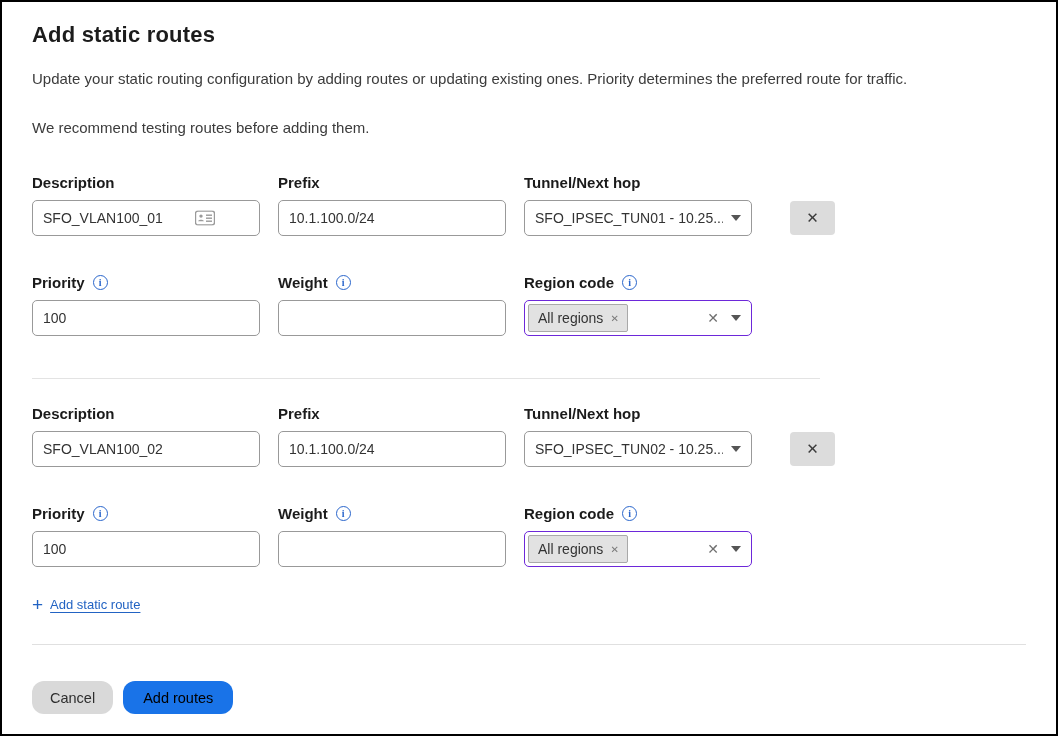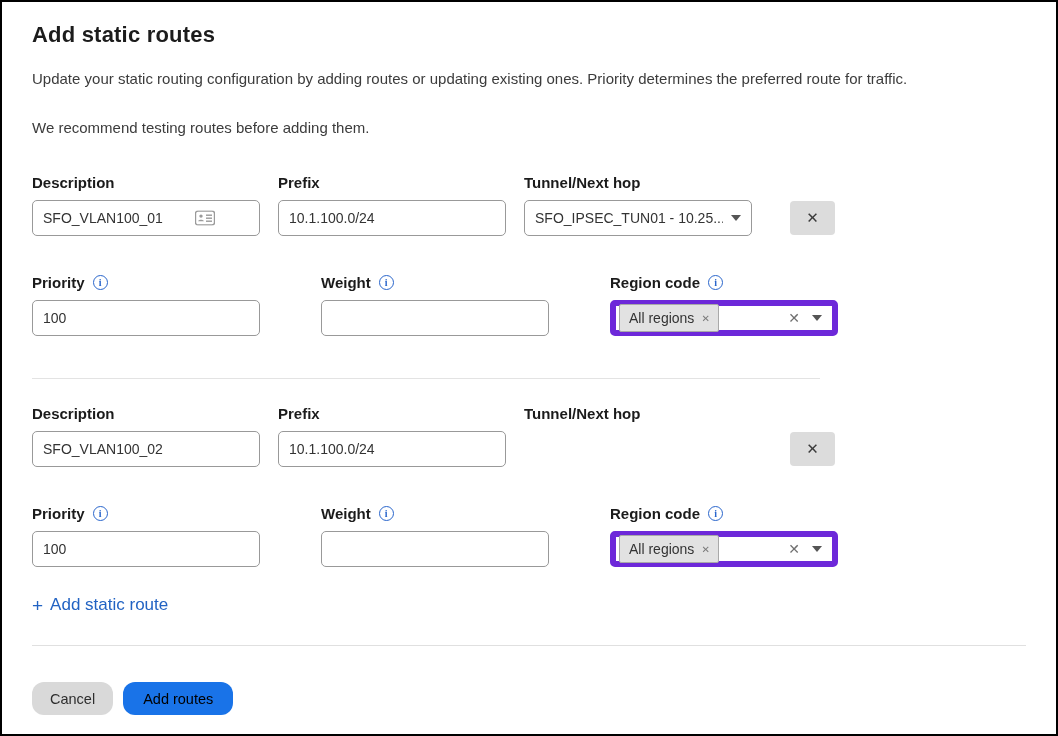--- a/index.html
+++ b/index.html
@@ -26,21 +26,21 @@
   .intro-text {
     margin-top: 22px;
     font-size: 15px;
     color: #3c3c3c;
   }
   .intro-text.second { margin-top: 32px; }
 
   .form-area { margin-top: 38px; }
 
   .grid-row { display: flex; align-items: flex-start; }
-  .grid-row + .grid-row { margin-top: 38px; gap: 43px; }
+  .grid-row + .grid-row { margin-top: 38px; }
 
   .field { width: 228px; margin-right: 18px; }
 
   .field-label {
     display: flex;
     align-items: center;
     gap: 8px;
     font-size: 15px;
     font-weight: 700;
     color: #1b1b1b;
@@ -107,21 +107,21 @@
     border-left: 5px solid transparent;
     border-right: 5px solid transparent;
     border-top: 6px solid #555;
     margin-left: 8px;
     flex: 0 0 auto;
   }
 
   .multiselect {
     width: 228px;
     height: 36px;
-    border: 6px solid #6d28d9;
+    border: 1px solid #6d28d9;
     border-radius: 5px;
     background: #fff;
     display: flex;
     align-items: center;
     padding: 0 10px 0 3px;
     cursor: pointer;
   }
   .tag-chip {
     display: inline-flex;
     align-items: center;
@@ -172,21 +172,22 @@
     margin-top: 28px;
     display: flex;
     align-items: center;
     gap: 7px;
     cursor: pointer;
     width: fit-content;
   }
   .plus-icon { color: #2263c3; font-size: 19px; line-height: 1; font-weight: 400; }
   .add-link {
     color: #2263c3;
-    font-size: 17px;
+    font-size: 13px;
+    text-decoration: underline;
     text-underline-offset: 3px;
   }
 
   .footer {
     margin-top: 30px;
     border-top: 1px solid #e0e0e0;
     padding-top: 13px;
     display: flex;
     align-items: center;
     gap: 10px;
@@ -298,20 +299,24 @@
           <input class="text-input" type="text" value="SFO_VLAN100_02" style="">
         </div>
 
         <div class="field">
           <div class="field-label">Prefix</div>
           <input class="text-input" type="text" value="10.1.100.0/24" style="">
         </div>
 
         <div class="field">
           <div class="field-label">Tunnel/Next hop</div>
+          <div class="select-box">
+            <span class="select-value">SFO_IPSEC_TUN02 - 10.25...</span>
+            <span class="caret-down"></span>
+          </div>
         </div>
 
         <button class="delete-route-button">
           <span>✕</span>
         </button>
       </div>
 
       <div class="grid-row">
         <div class="field">
           <div class="field-label">

